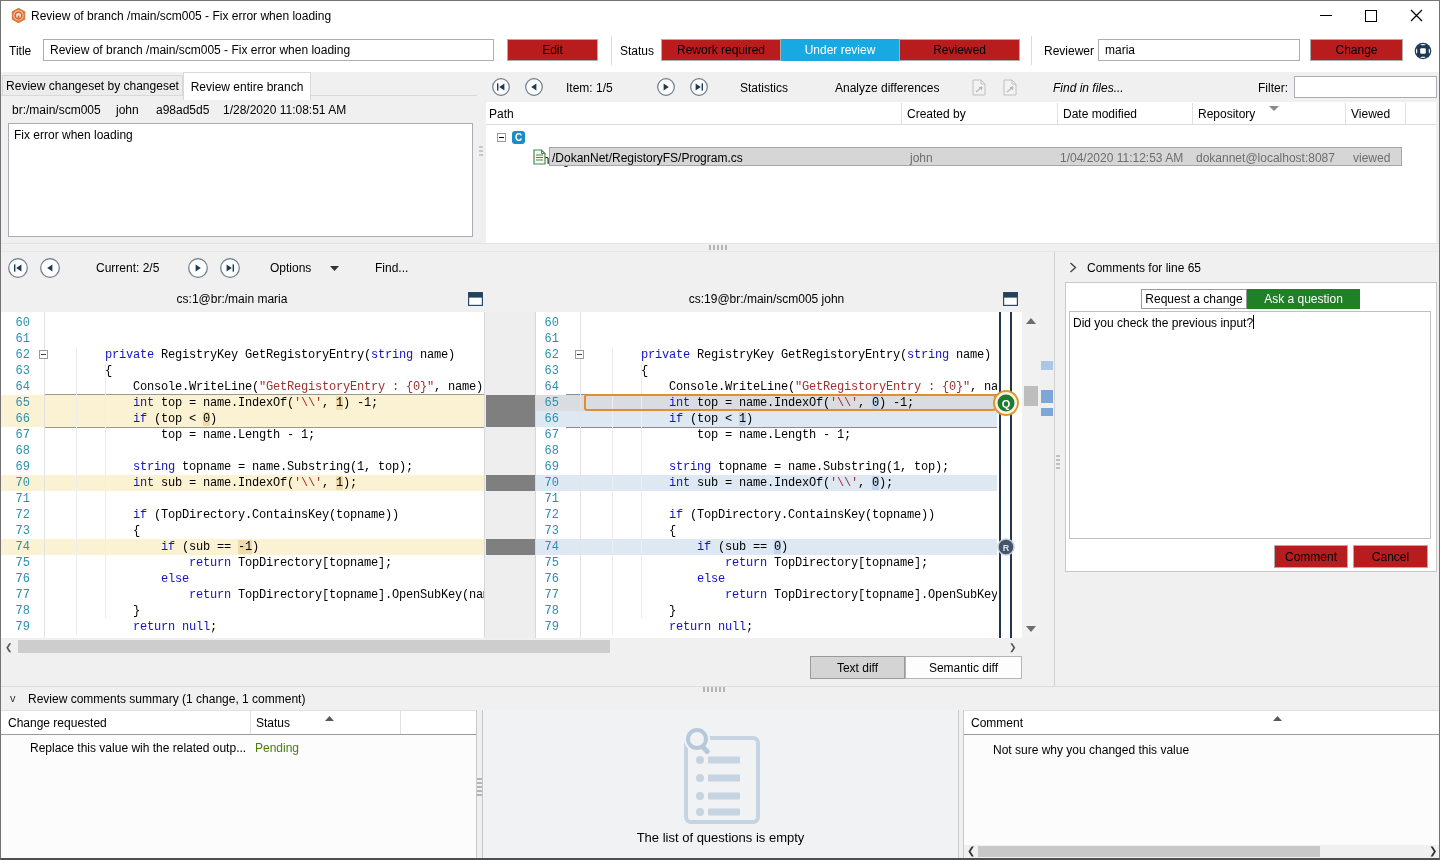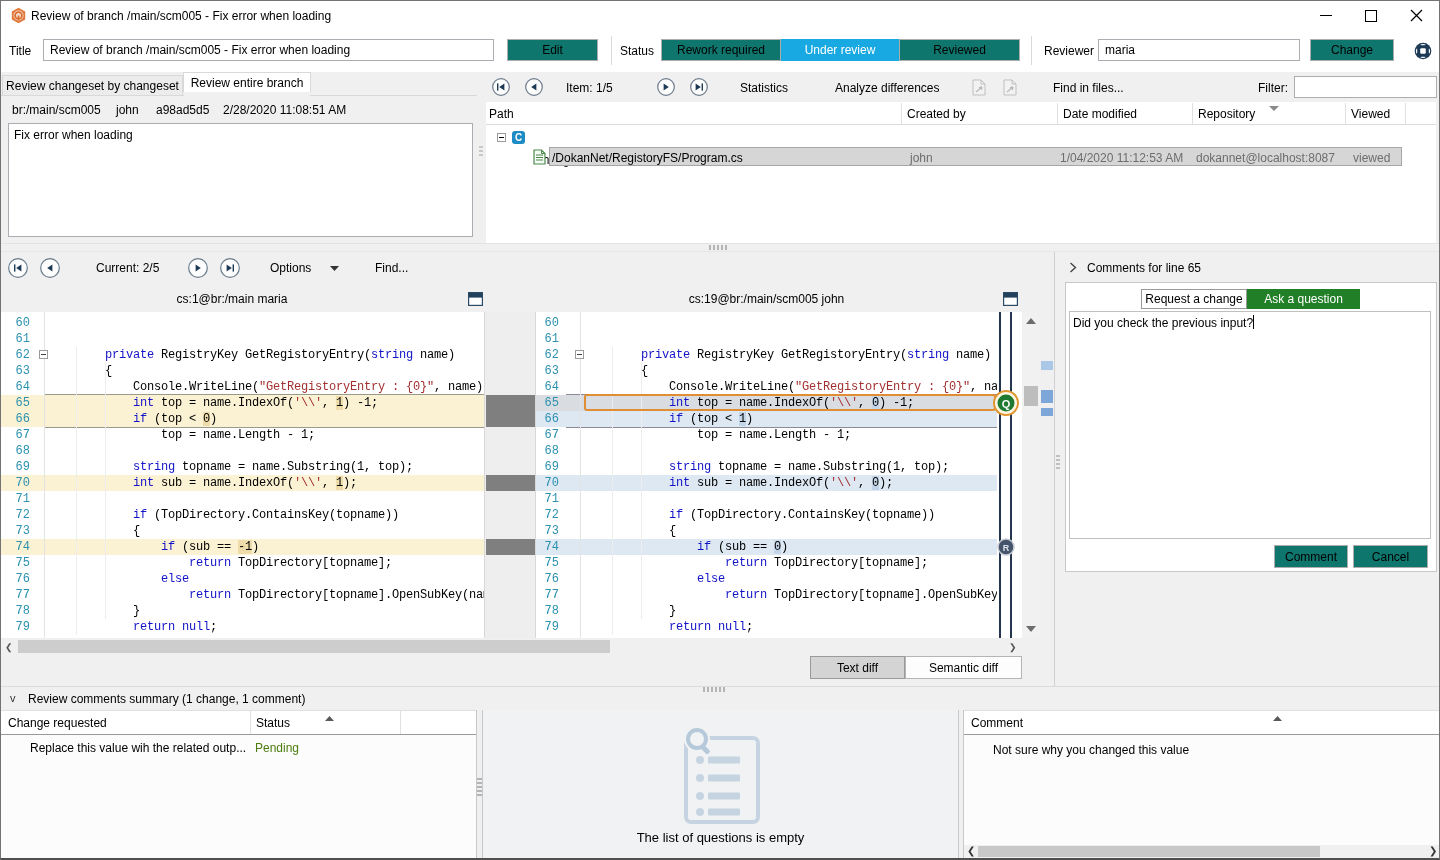--- a/index.html
+++ b/index.html
@@ -1,19 +1,19 @@
 <!DOCTYPE html>
 <html><head>
 <meta charset="utf-8">
 <style>
 html,body{margin:0;padding:0;}
 body{width:1440px;height:860px;position:relative;overflow:hidden;background:#f0f0f0;
  font-family:"Liberation Sans",sans-serif;font-size:12px;color:#000;}
 .ab{position:absolute;}
-.btn{position:absolute;background:#0f766e;border:1px solid #adadad;display:flex;align-items:center;justify-content:center;box-sizing:border-box;}
+.btn{position:absolute;background:#b91c1c;border:1px solid #adadad;display:flex;align-items:center;justify-content:center;box-sizing:border-box;}
 .inp{position:absolute;background:#fff;border:1px solid #abadb3;box-sizing:border-box;display:flex;align-items:center;padding-left:6px;}
 .gray{color:#6d6d6d;}
 .mono{font-family:"Liberation Mono",monospace;font-size:12px;line-height:16px;white-space:pre;letter-spacing:-0.2px;}
 .ln{font-family:"Liberation Mono",monospace;font-size:12px;line-height:16px;color:#2b91af;text-align:right;}
 .k{color:#1313c8;}
 .s{color:#a33030;}
 .t1{background:#eeddab;}
 .t2{background:#c3d5e8;}
 svg{display:block;}
 </style>
@@ -42,46 +42,46 @@
 <div class="inp" style="left:43px;top:39px;width:451px;height:22px;">Review of branch /main/scm005 - Fix error when loading</div>
 <div class="btn" style="left:507px;top:39px;width:91px;height:22px;">Edit</div>
 <div class="ab" style="left:611px;top:36px;width:1px;height:29px;background:#d9d9d9;"></div>
 <div class="ab" style="left:620px;top:44px;">Status</div>
 <div class="btn" style="left:661px;top:39px;width:120px;height:22px;">Rework required</div>
 <div class="ab" style="left:781px;top:39px;width:118px;height:22px;background:#18a8e2;color:#fff;display:flex;align-items:center;justify-content:center;box-sizing:border-box;">Under review</div>
 <div class="btn" style="left:899px;top:39px;width:121px;height:22px;">Reviewed</div>
 <div class="ab" style="left:1031px;top:36px;width:1px;height:29px;background:#d9d9d9;"></div>
 <div class="ab" style="left:1044px;top:44px;">Reviewer</div>
 <div class="inp" style="left:1098px;top:39px;width:202px;height:22px;">maria</div>
-<div class="btn" style="left:1310px;top:39px;width:84px;height:22px;">Change</div>
+<div class="btn" style="left:1310px;top:39px;width:93px;height:22px;">Change</div>
 <svg class="ab" style="left:1414px;top:42px;" width="18" height="18" viewBox="0 0 18 18">
 <defs>
       <clipPath id="gcl">
         <circle cx="9" cy="9" r="7.1"></circle>
       </clipPath>
     </defs>
 <circle cx="9" cy="9" r="8.3" fill="#1c3a55"></circle>
 <g fill="#fff" clip-path="url(#gcl)">
 <rect x="6.2" y="6.2" width="5.6" height="5.6" rx="1.2"></rect>
 <rect x="6.4" y="-1.4" width="5.2" height="4.6" rx="1.2"></rect>
 <rect x="6.4" y="14.8" width="5.2" height="4.6" rx="1.2"></rect>
 <rect x="-1.4" y="6.4" width="4.6" height="5.2" rx="1.2"></rect>
 <rect x="14.8" y="6.4" width="4.6" height="5.2" rx="1.2"></rect>
 </g>
 </svg>
 
 <div class="ab" style="left:0;top:72px;width:477px;height:171px;background:#f0f0f0;"></div>
 <div class="ab" style="left:2px;top:75px;width:181px;height:21px;background:#ececec;border:1px solid #d9d9d9;box-sizing:border-box;display:flex;align-items:center;justify-content:center;">Review changeset by changeset</div>
-<div class="ab" style="left:183px;top:72px;width:128px;height:20px;background:#fff;border:1px solid #d9d9d9;border-bottom:none;box-sizing:border-box;display:flex;align-items:center;justify-content:center;">Review entire branch</div>
+<div class="ab" style="left:183px;top:72px;width:128px;height:28px;background:#fff;border:1px solid #d9d9d9;border-bottom:none;box-sizing:border-box;display:flex;align-items:center;justify-content:center;">Review entire branch</div>
 <div class="ab" style="left:0;top:95px;width:184px;height:1px;background:#d9d9d9;"></div>
 <div class="ab" style="left:310px;top:95px;width:167px;height:1px;background:#d9d9d9;"></div>
 <div class="ab" style="left:12px;top:103px;">br:/main/scm005</div>
 <div class="ab" style="left:116px;top:103px;">john</div>
 <div class="ab" style="left:156px;top:103px;">a98ad5d5</div>
-<div class="ab" style="left:223px;top:103px;">2/28/2020 11:08:51 AM</div>
+<div class="ab" style="left:223px;top:103px;">1/28/2020 11:08:51 AM</div>
 <div class="ab" style="left:8px;top:123px;width:465px;height:114px;background:#fff;border:1px solid #abadb3;box-sizing:border-box;"></div>
 <div class="ab" style="left:14px;top:128px;">Fix error when loading</div>
 
 <div class="ab" style="left:479px;top:146px;width:4px;height:2px;background:#c8c8c8;"></div>
 <div class="ab" style="left:479px;top:150px;width:4px;height:2px;background:#c8c8c8;"></div>
 <div class="ab" style="left:479px;top:154px;width:4px;height:2px;background:#c8c8c8;"></div>
 
 <svg class="ab" style="left:972px;top:79px;" width="15" height="17" viewBox="0 0 15 17">
 <path d="M1 1 L9 1 L13 5 L13 16 L1 16 Z" fill="#f2f2f2" stroke="#c0c0c0"></path>
 <path d="M9 1 L9 5 L13 5" fill="none" stroke="#c0c0c0"></path>
@@ -124,21 +124,21 @@
     <path d="M12.8 10.0 L7.6 6.4 L7.6 13.6 Z" fill="#1c3a55"></path>
   </svg>
 <svg class="ab" style="left:220px;top:258px;" width="20" height="20" viewBox="0 0 20 20">
     <circle cx="10" cy="10" r="9.3" fill="#fdfdfd" stroke="#6b7b8b" stroke-width="1.2"></circle>
     <rect x="12.6" y="6.4" width="1.4" height="7.2" fill="#1c3a55"></rect>
     <path d="M11.8 10.0 L6.6 6.4 L6.6 13.6 Z" fill="#1c3a55"></path>
   </svg>
 <div class="ab" style="left:566px;top:81px;">Item: 1/5</div>
 <div class="ab" style="left:740px;top:81px;">Statistics</div>
 <div class="ab" style="left:835px;top:81px;">Analyze differences</div>
-<div class="ab" style="left:1053px;top:81px;">Find in files...</div>
+<div class="ab" style="left:1053px;top:81px;font-style:italic;">Find in files...</div>
 <div class="ab" style="left:1258px;top:81px;">Filter:</div>
 <div class="inp" style="left:1294px;top:76px;width:143px;height:22px;"></div>
 
 <div class="ab" style="left:486px;top:102px;width:950px;height:23px;background:#fff;border-bottom:1px solid #dcdcdc;box-sizing:border-box;"></div>
 <div class="ab" style="left:489px;top:107px;">Path</div>
 <div class="ab" style="left:907px;top:107px;">Created by</div>
 <div class="ab" style="left:1063px;top:107px;">Date modified</div>
 <div class="ab" style="left:1198px;top:107px;">Repository</div>
 <div class="ab" style="left:1351px;top:107px;">Viewed</div>
 <div class="ab" style="left:901px;top:103px;width:1px;height:21px;background:#e0e0e0;"></div>

